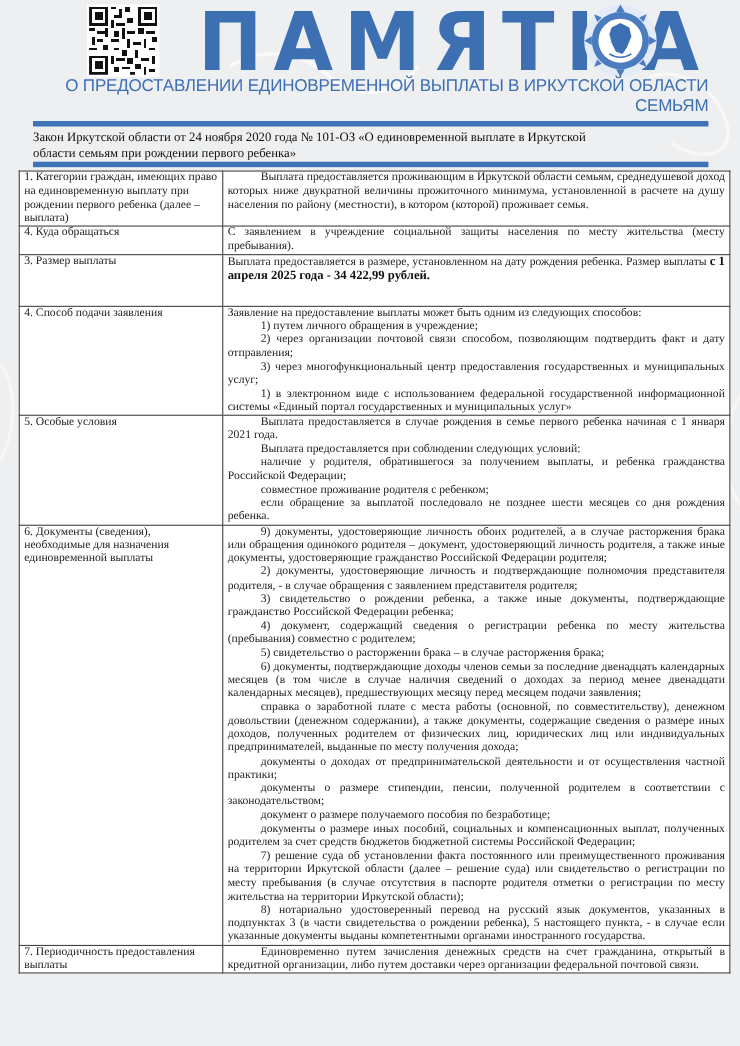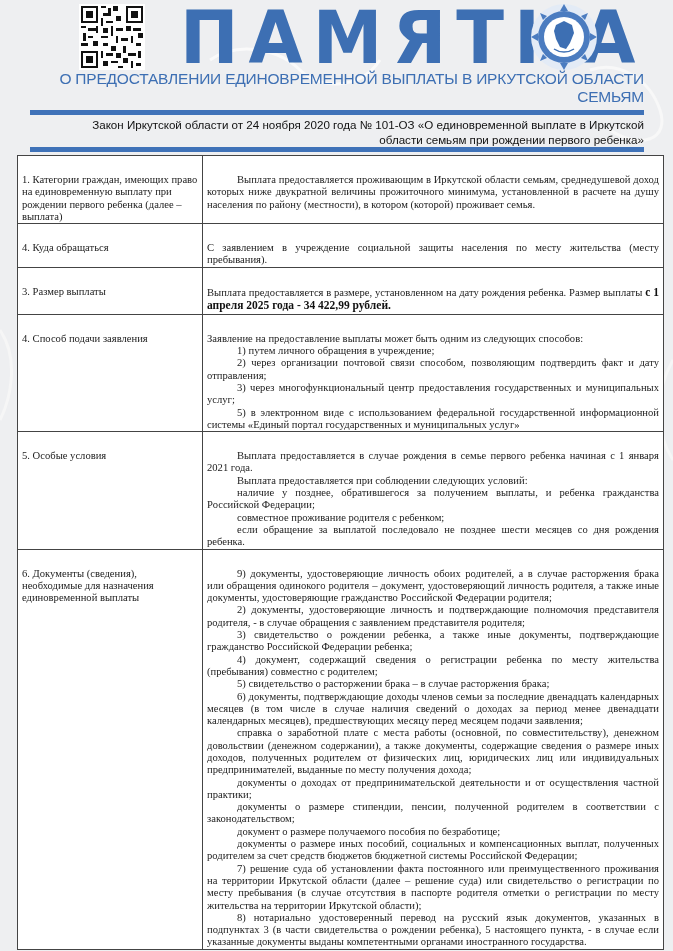--- a/index.html
+++ b/index.html
@@ -23,30 +23,30 @@
     transform:scaleY(1.05);
   }
   .logo { position:absolute; left:530px; top:3px; width:68px; height:68px; }
   .subtitle {
     position:absolute; left:0; top:70px; width:644px; text-align:right;
     color:#3d6fb3; font-family:"Liberation Sans", sans-serif;
     font-size:15.5px; line-height:18px; letter-spacing:-0.2px;
   }
   .band { position:absolute; left:30px; width:614px; height:5px; background:#3f72b8; }
   .law {
-    position:absolute; left:30px; top:117px; width:614px; text-align:right;
-    font-family:Liberation Sans, sans-serif; font-size:11.6px; line-height:15px; color:#111;
+    position:absolute; left:30px; top:117px; width:614px; text-align:left;
+    font-family:Liberation Serif, serif; font-size:11.6px; line-height:15px; color:#111;
   }
   .tablewrap {
     position:absolute; left:17px; top:155px; width:647px;
     background:#fff;
   }
   table { border-collapse:collapse; width:647px; table-layout:fixed; }
   td {
-    border:1px solid #444; vertical-align:top; padding:18px 4px 0 4px;
+    border:1px solid #444; vertical-align:top; padding:0 4px 0 4px;
     font-size:10.6px; line-height:12.3px; color:#222;
   }
   td.c1 { width:176px; }
   td.c2 { text-align:justify; }
   .p { margin:0; }
   .ind { text-indent:30px; }
   b { font-weight:bold; color:#111; font-size:11.5px; }
 </style>
 </head>
 <body>
@@ -172,29 +172,29 @@
         <p class="p"><span> Выплата предоставляется в размере, установленном на дату рождения ребенка. Размер выплаты </span><b>с 1 апреля 2025 года - 34 422,99 рублей.</b></p>
       </td>
     </tr>
     <tr>
       <td class="c1">4. Способ подачи заявления</td>
       <td class="c2">
         <p class="p">Заявление на предоставление выплаты может быть одним из следующих способов:</p>
         <p class="p ind">1) путем личного обращения в учреждение;</p>
         <p class="p ind">2) через организации почтовой связи способом, позволяющим подтвердить факт и дату отправления;</p>
         <p class="p ind">3) через многофункциональный центр предоставления государственных и муниципальных услуг;</p>
-        <p class="p ind">5) в электронном виде с использованием федеральной государственной информационной системы «Единый портал государственных и муниципальных услуг»</p>
+        <p class="p ind">1) в электронном виде с использованием федеральной государственной информационной системы «Единый портал государственных и муниципальных услуг»</p>
       </td>
     </tr>
     <tr>
       <td class="c1">5. Особые условия</td>
       <td class="c2">
         <p class="p ind">Выплата предоставляется в случае рождения в семье первого ребенка начиная с 1 января 2021 года.</p>
         <p class="p ind">Выплата предоставляется при соблюдении следующих условий:</p>
-        <p class="p ind">наличие у позднее, обратившегося за получением выплаты, и ребенка гражданства Российской Федерации;</p>
+        <p class="p ind">наличие у родителя, обратившегося за получением выплаты, и ребенка гражданства Российской Федерации;</p>
         <p class="p ind">совместное проживание родителя с ребенком;</p>
         <p class="p ind">если обращение за выплатой последовало не позднее шести месяцев со дня рождения ребенка.</p>
       </td>
     </tr>
     <tr>
       <td class="c1">6. Документы (сведения), необходимые для назначения единовременной выплаты</td>
       <td class="c2">
         <p class="p ind">9) документы, удостоверяющие личность обоих родителей, а в случае расторжения брака или обращения одинокого родителя – документ, удостоверяющий личность родителя, а также иные документы, удостоверяющие гражданство Российской Федерации родителя;</p>
         <p class="p ind">2) документы, удостоверяющие личность и подтверждающие полномочия представителя родителя, - в случае обращения с заявлением представителя родителя;</p>
         <p class="p ind">3) свидетельство о рождении ребенка, а также иные документы, подтверждающие гражданство Российской Федерации ребенка;</p>
@@ -203,15 +203,21 @@
         <p class="p ind">6) документы, подтверждающие доходы членов семьи за последние двенадцать календарных месяцев (в том числе в случае наличия сведений о доходах за период менее двенадцати календарных месяцев), предшествующих месяцу перед месяцем подачи заявления;</p>
         <p class="p ind">справка о заработной плате с места работы (основной, по совместительству), денежном довольствии (денежном содержании), а также документы, содержащие сведения о размере иных доходов, полученных родителем от физических лиц, юридических лиц или индивидуальных предпринимателей, выданные по месту получения дохода;</p>
         <p class="p ind">документы о доходах от предпринимательской деятельности и от осуществления частной практики;</p>
         <p class="p ind">документы о размере стипендии, пенсии, полученной родителем в соответствии с законодательством;</p>
         <p class="p ind">документ о размере получаемого пособия по безработице;</p>
         <p class="p ind">документы о размере иных пособий, социальных и компенсационных выплат, полученных родителем за счет средств бюджетов бюджетной системы Российской Федерации;</p>
         <p class="p ind">7) решение суда об установлении факта постоянного или преимущественного проживания на территории Иркутской области (далее – решение суда) или свидетельство о регистрации по месту пребывания (в случае отсутствия в паспорте родителя отметки о регистрации по месту жительства на территории Иркутской области);</p>
         <p class="p ind">8) нотариально удостоверенный перевод на русский язык документов, указанных в подпунктах 3 (в части свидетельства о рождении ребенка), 5 настоящего пункта, - в случае если указанные документы выданы компетентными органами иностранного государства.</p>
       </td>
     </tr>
+    <tr>
+      <td class="c1">7. Периодичность предоставления выплаты</td>
+      <td class="c2">
+        <p class="p ind">Единовременно путем зачисления денежных средств на счет гражданина, открытый в кредитной организации, либо путем доставки через организации федеральной почтовой связи.</p>
+      </td>
+    </tr>
   </tbody>
     </table>
 </div>
 
 </body></html>

